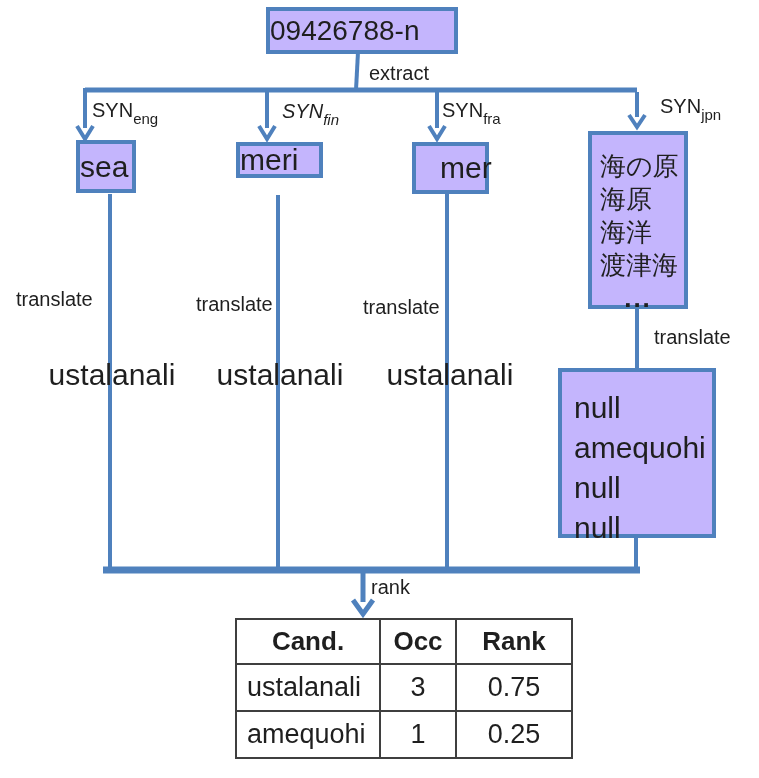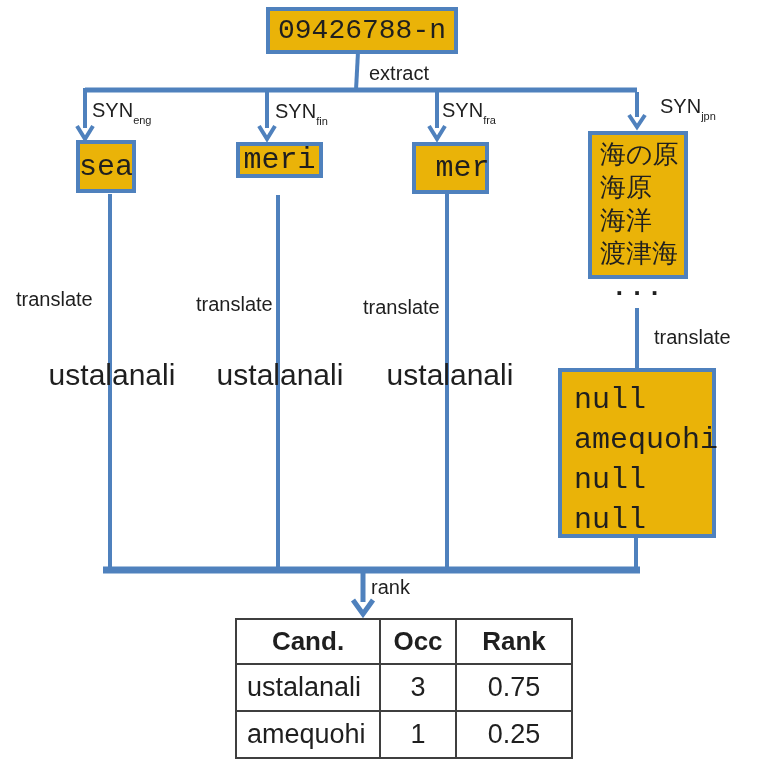--- a/index.html
+++ b/index.html
@@ -7,48 +7,47 @@
     --text:#1f1f1f;
     --table-border:#3f3f3f;
   }
   html,body{margin:0;padding:0;background:#ffffff;}
   body{font-family:"Liberation Sans","DejaVu Sans",sans-serif;color:var(--text);}
   .stage{position:relative;width:759px;height:778px;background:#fff;overflow:hidden;}
   svg.connectors{position:absolute;left:0;top:0;width:759px;height:778px;}
   svg .c{stroke:var(--accent-blue,#4f81bd);fill:none;}
 
   .box{
-    position:absolute;box-sizing:border-box;background:#eab308;
+    position:absolute;box-sizing:border-box;background:#c4b5fd;
     border:4px solid var(--accent-blue,#4f81bd);
-    display:flex;align-items:center;justify-content:center;
+    display:flex;align-items:center;
     color:var(--text);
-    font-family:Liberation Mono, monospace;
   }
   .box-synset{left:266px;top:7px;width:192px;height:47px;font-size:28px;}
   .box-sea{left:76px;top:140px;width:60px;height:53px;font-size:30px;}
   .box-meri{left:236px;top:142px;width:87px;height:36px;font-size:30px;}
   .box-mer{left:412px;top:142px;width:77px;height:52px;font-size:30px;padding-left:24px;}
 
   .box-jpn{
-    left:588px;top:131px;width:100px;height:148px;
-    display:block;font-size:26px;line-height:33px;padding-top:5px;
+    left:588px;top:131px;width:100px;height:178px;
+    display:block;font-size:26px;line-height:33px;padding-top:15px;
   }
   .box-jpn .jp-line{padding-left:8px;white-space:nowrap;}
   .box-jpn .jp-dots{text-align:center;padding-left:0;font-weight:bold;letter-spacing:2px;}
 
   .box-null{
     left:558px;top:368px;width:158px;height:170px;
-    display:block;font-size:30px;line-height:40px;padding:8px 0 0 12px;
+    display:block;font-size:30px;line-height:40px;padding:16px 0 0 12px;
   }
 
   .lbl{position:absolute;font-size:20px;color:var(--text);white-space:nowrap;}
-  .lbl sub{font-size:11px;position:relative;top:2px;}
+  .lbl sub{font-size:15px;position:relative;top:2px;}
   .lbl-extract{left:369px;top:62px;}
   .lbl-syn-eng{left:92px;top:99px;}
-  .lbl-syn-fin{left:275px;top:100px;}
+  .lbl-syn-fin{left:282px;top:100px;font-style:italic;}
   .lbl-syn-fra{left:442px;top:99px;}
   .lbl-syn-jpn{left:644px;top:95px;margin-left:16px;}
   .lbl-translate-1{left:16px;top:288px;}
   .lbl-translate-2{left:196px;top:293px;}
   .lbl-translate-3{left:363px;top:296px;}
   .lbl-translate-4{left:654px;top:326px;}
   .lbl-rank{left:371px;top:576px;}
 
   .cand-word{position:absolute;top:358px;width:140px;text-align:center;font-size:30px;white-space:nowrap;}
   .cand-1{left:42px;}

